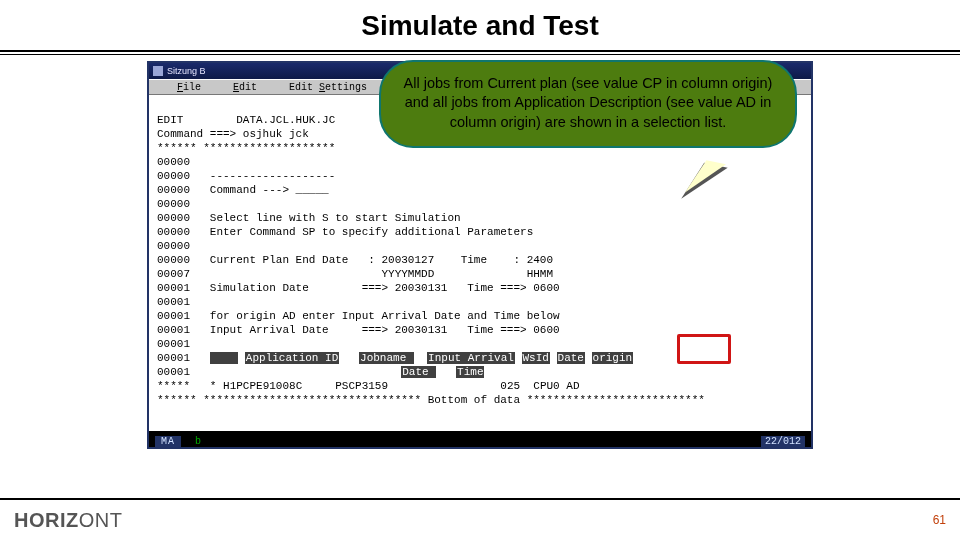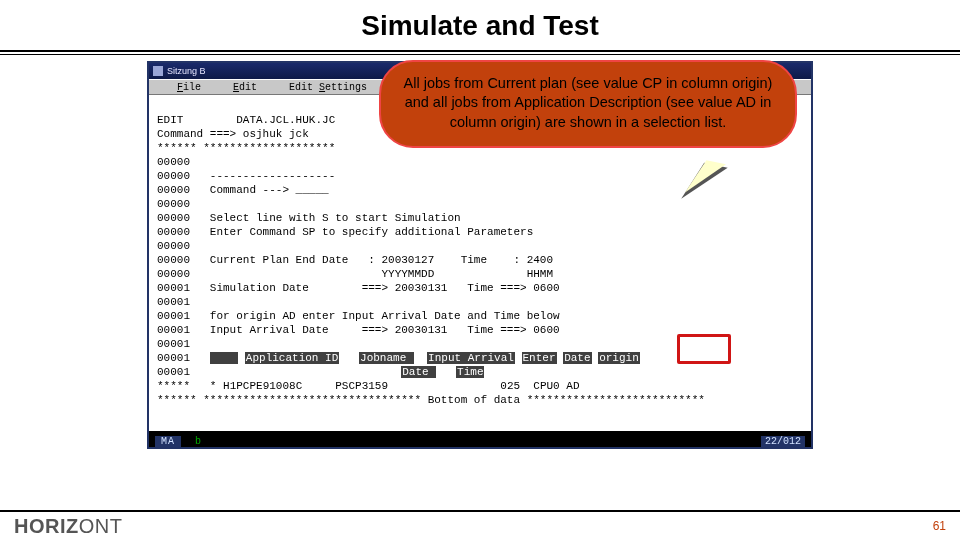--- a/index.html
+++ b/index.html
@@ -15,25 +15,25 @@
   .menubar span { text-decoration:none; }
   .menubar .u { text-decoration:underline; }
   .terminal { position:relative; background:#fff; font-family:'Courier New',monospace; font-size:11px; line-height:14px; color:#000; padding:4px 6px 4px 8px; white-space:pre; height:334px; }
   .inv { background:#404040; color:#fff; padding:0 1px; }
   .statusbar { position:absolute; left:0; bottom:0; right:0; height:16px; background:#000; color:#0a0; font-family:'Courier New',monospace; font-size:10px; display:flex; align-items:flex-end; padding:0 6px; justify-content:space-between; }
   .statusbar .ma { background:#223366; color:#d2e2ff; padding:0 6px; letter-spacing:1px; }
   .statusbar .b { color:#0a0; margin-left:14px; }
   .statusbar .pos { color:#d2e2ff; background:#223366; padding:0 4px; }
   .redbox { position:absolute; border:3px solid #d01515; border-radius:2px; }
   .callout { position:absolute; left:232px; top:-1px; width:418px; z-index:5; }
-  .callout-body { background:#c2410c; border:2px solid #ef4444; border-radius:34px; padding:12px 18px 14px; font-size:14.5px; line-height:1.34; text-align:center; color:#000; }
+  .callout-body { background:#4d7c0f; border:2px solid #0f766e; border-radius:34px; padding:12px 18px 14px; font-size:14.5px; line-height:1.34; text-align:center; color:#000; }
   .callout-tail { position:absolute; left:312px; top:100px; width:0; height:0; transform:rotate(12deg); }
   .callout-tail::before { content:''; position:absolute; width:0; height:0; border-left:12px solid transparent; border-right:12px solid transparent; border-top:40px solid #555; transform:skewX(-34deg); }
   .callout-tail::after { content:''; position:absolute; left:3px; top:-3px; width:0; height:0; border-left:10px solid transparent; border-right:10px solid transparent; border-top:36px solid #ffffcc; transform:skewX(-34deg); }
-  .footer { position:absolute; left:0; right:0; bottom:0; height:30px; border-top:2px solid #000; display:flex; align-items:center; justify-content:space-between; padding:4px 14px; font-size:14px; }
+  .footer { position:absolute; left:0; right:0; bottom:0; height:42px; border-top:2px solid #000; display:flex; align-items:center; justify-content:space-between; padding:4px 14px; font-size:14px; }
   .brand { font-family:Arial; font-size:20px; color:#555; letter-spacing:0.5px; }
   .brand b { font-weight:600; }
   .page { font-size:12px; color:#c2410c; }
   .right-foot { display:flex; align-items:center; gap:12px; }
   .train { font-size:12px; }
   .backbox { width:24px; height:20px; border:1px solid #666; background:#ccc; display:flex; align-items:center; justify-content:center; }
   .backbox svg { width:16px; height:12px; }
 </style>
 </head>
 <body>
@@ -58,27 +58,27 @@
 <span>Command ===&gt; osjhuk jck</span>
 <span>****** ********************</span>
 <span>00000</span>
 <span>00000   -------------------</span>
 <span>00000   Command ---&gt; _____</span>
 <span>00000</span>
 <span>00000   Select line with S to start Simulation</span>
 <span>00000   Enter Command SP to specify additional Parameters</span>
 <span>00000</span>
 <span>00000   Current Plan End Date   : 20030127    Time    : 2400</span>
-<span>00000                             YYYYMMDD              HHMM</span>
+<span>00007                             YYYYMMDD              HHMM</span>
 <span>00001   Simulation Date        ===&gt; 20030131   Time ===&gt; 0600</span>
 <span>00001</span>
 <span>00001   for origin AD enter Input Arrival Date and Time below</span>
 <span>00001   Input Arrival Date     ===&gt; 20030131   Time ===&gt; 0600</span>
 <span>00001</span>
-<span>00001   <span class="inv">    </span> <span class="inv">Application ID</span>   <span class="inv">Jobname </span>  <span class="inv">Input Arrival</span> <span class="inv">Enter</span> <span class="inv">Date</span> <span class="inv">origin</span></span>
+<span>00001   <span class="inv">    </span> <span class="inv">Application ID</span>   <span class="inv">Jobname </span>  <span class="inv">Input Arrival</span> <span class="inv">WsId</span> <span class="inv">Date</span> <span class="inv">origin</span></span>
 <span>00001                                <span class="inv">Date </span>   <span class="inv">Time</span></span>
 <span>*****   <span>*</span> <span>H1PCPE91008C</span>     <span>PSCP3159</span>                 <span>025</span>  <span>CPU0</span> <span>AD</span></span>
 <span>****** ********************************* Bottom of data ***************************</span>
     </div>
     <div class="statusbar">
       <span><span class="ma">MA</span><span class="b">b</span></span>
       <span class="pos">22/012</span>
     </div>
   </div>
 

